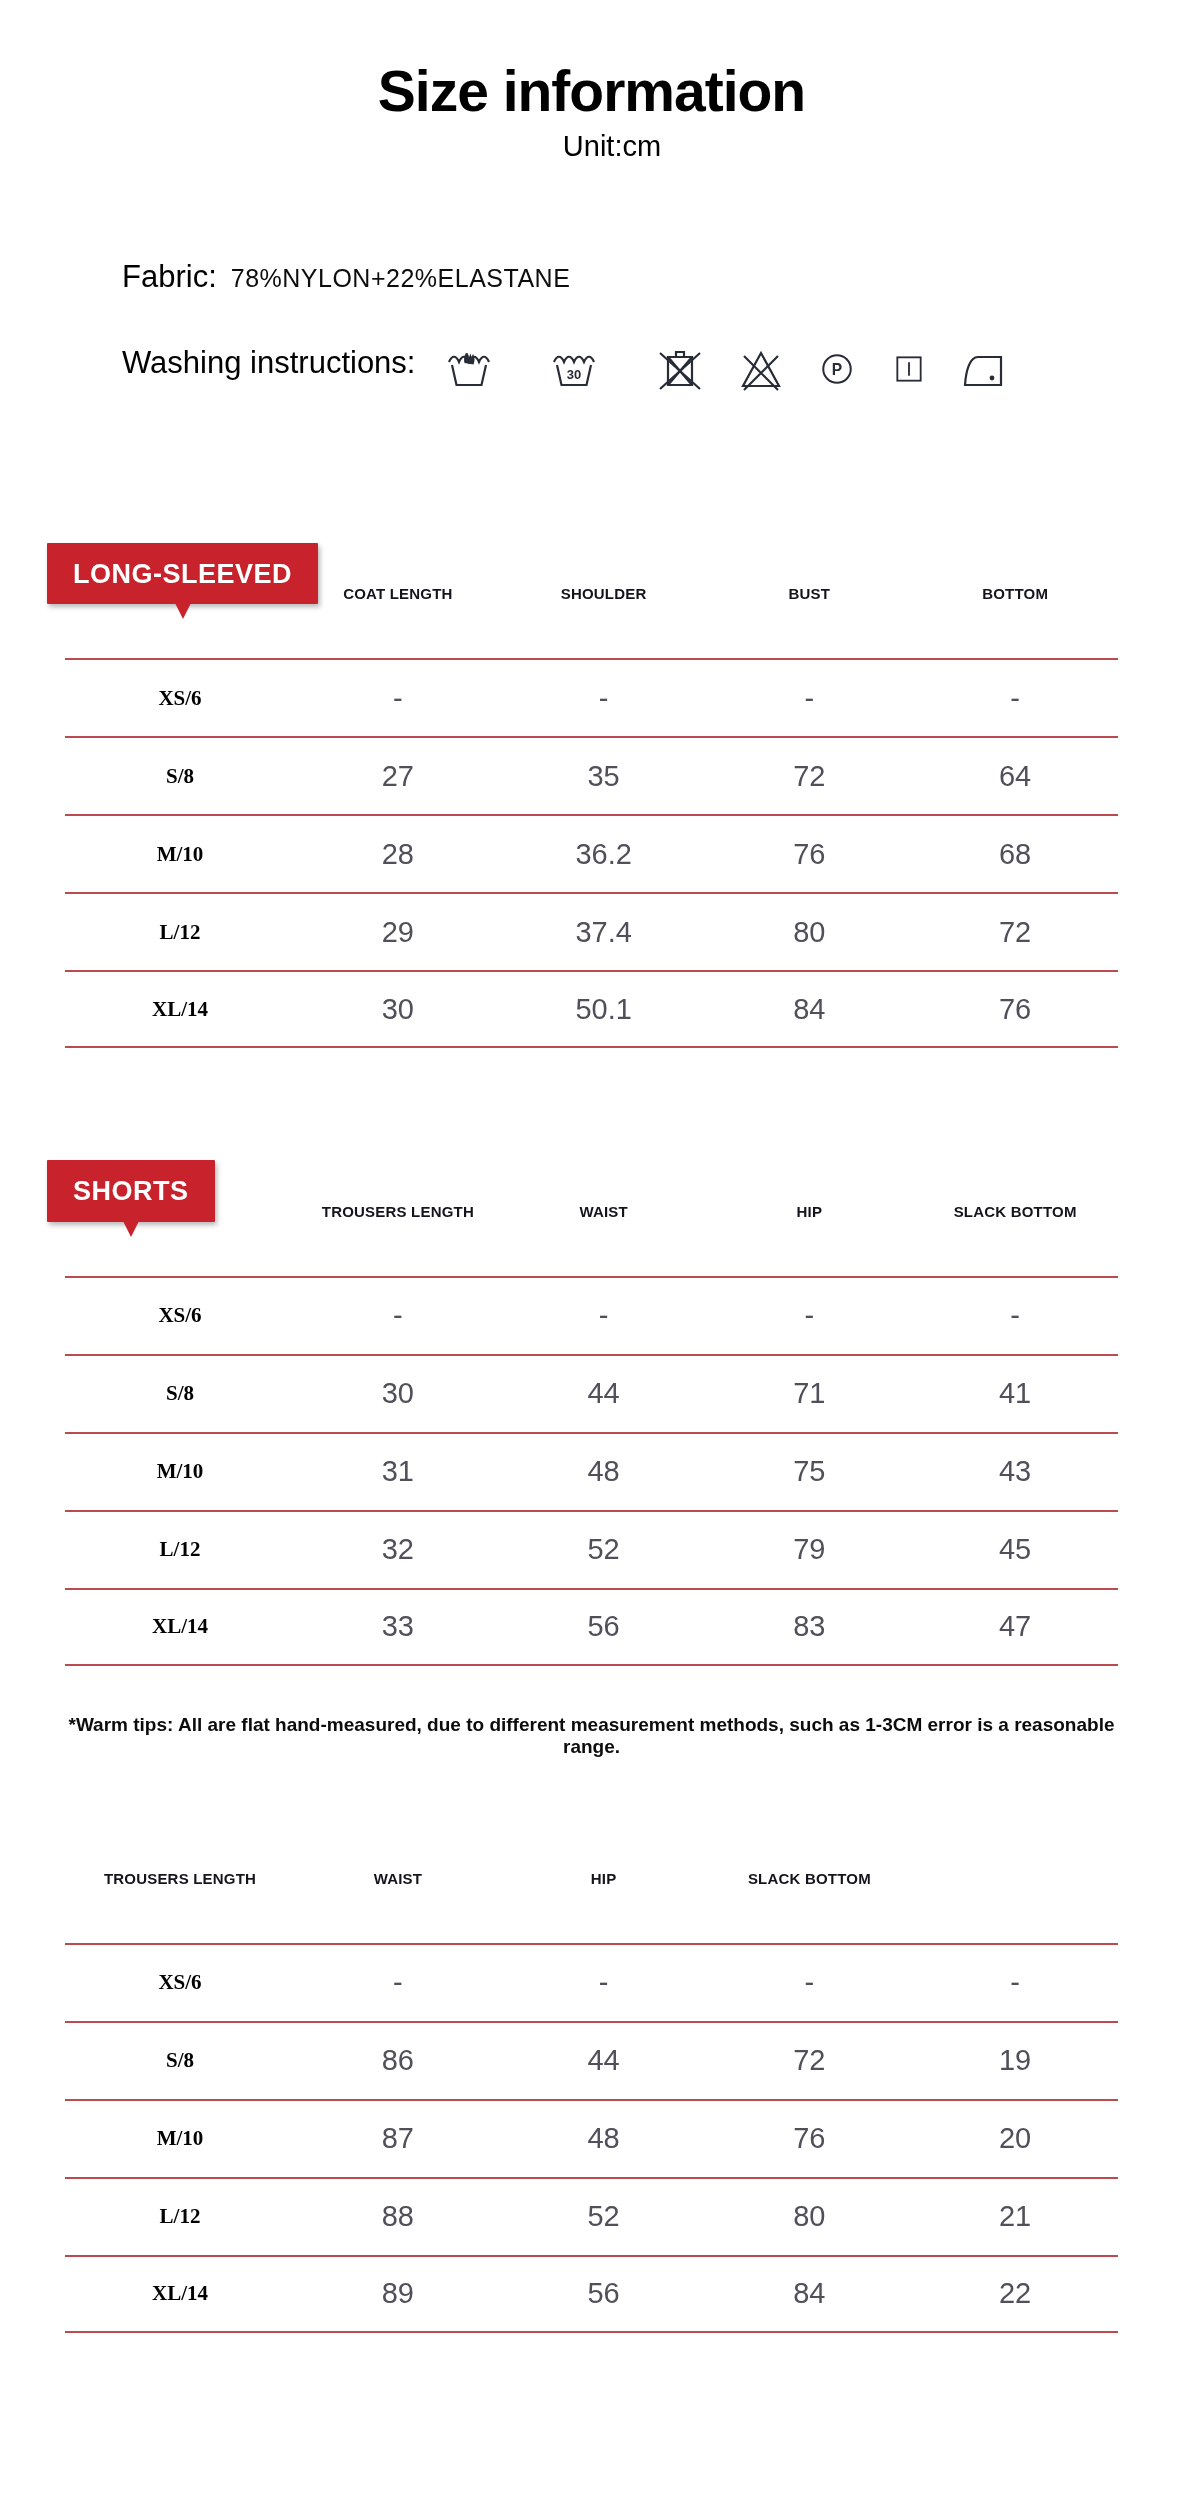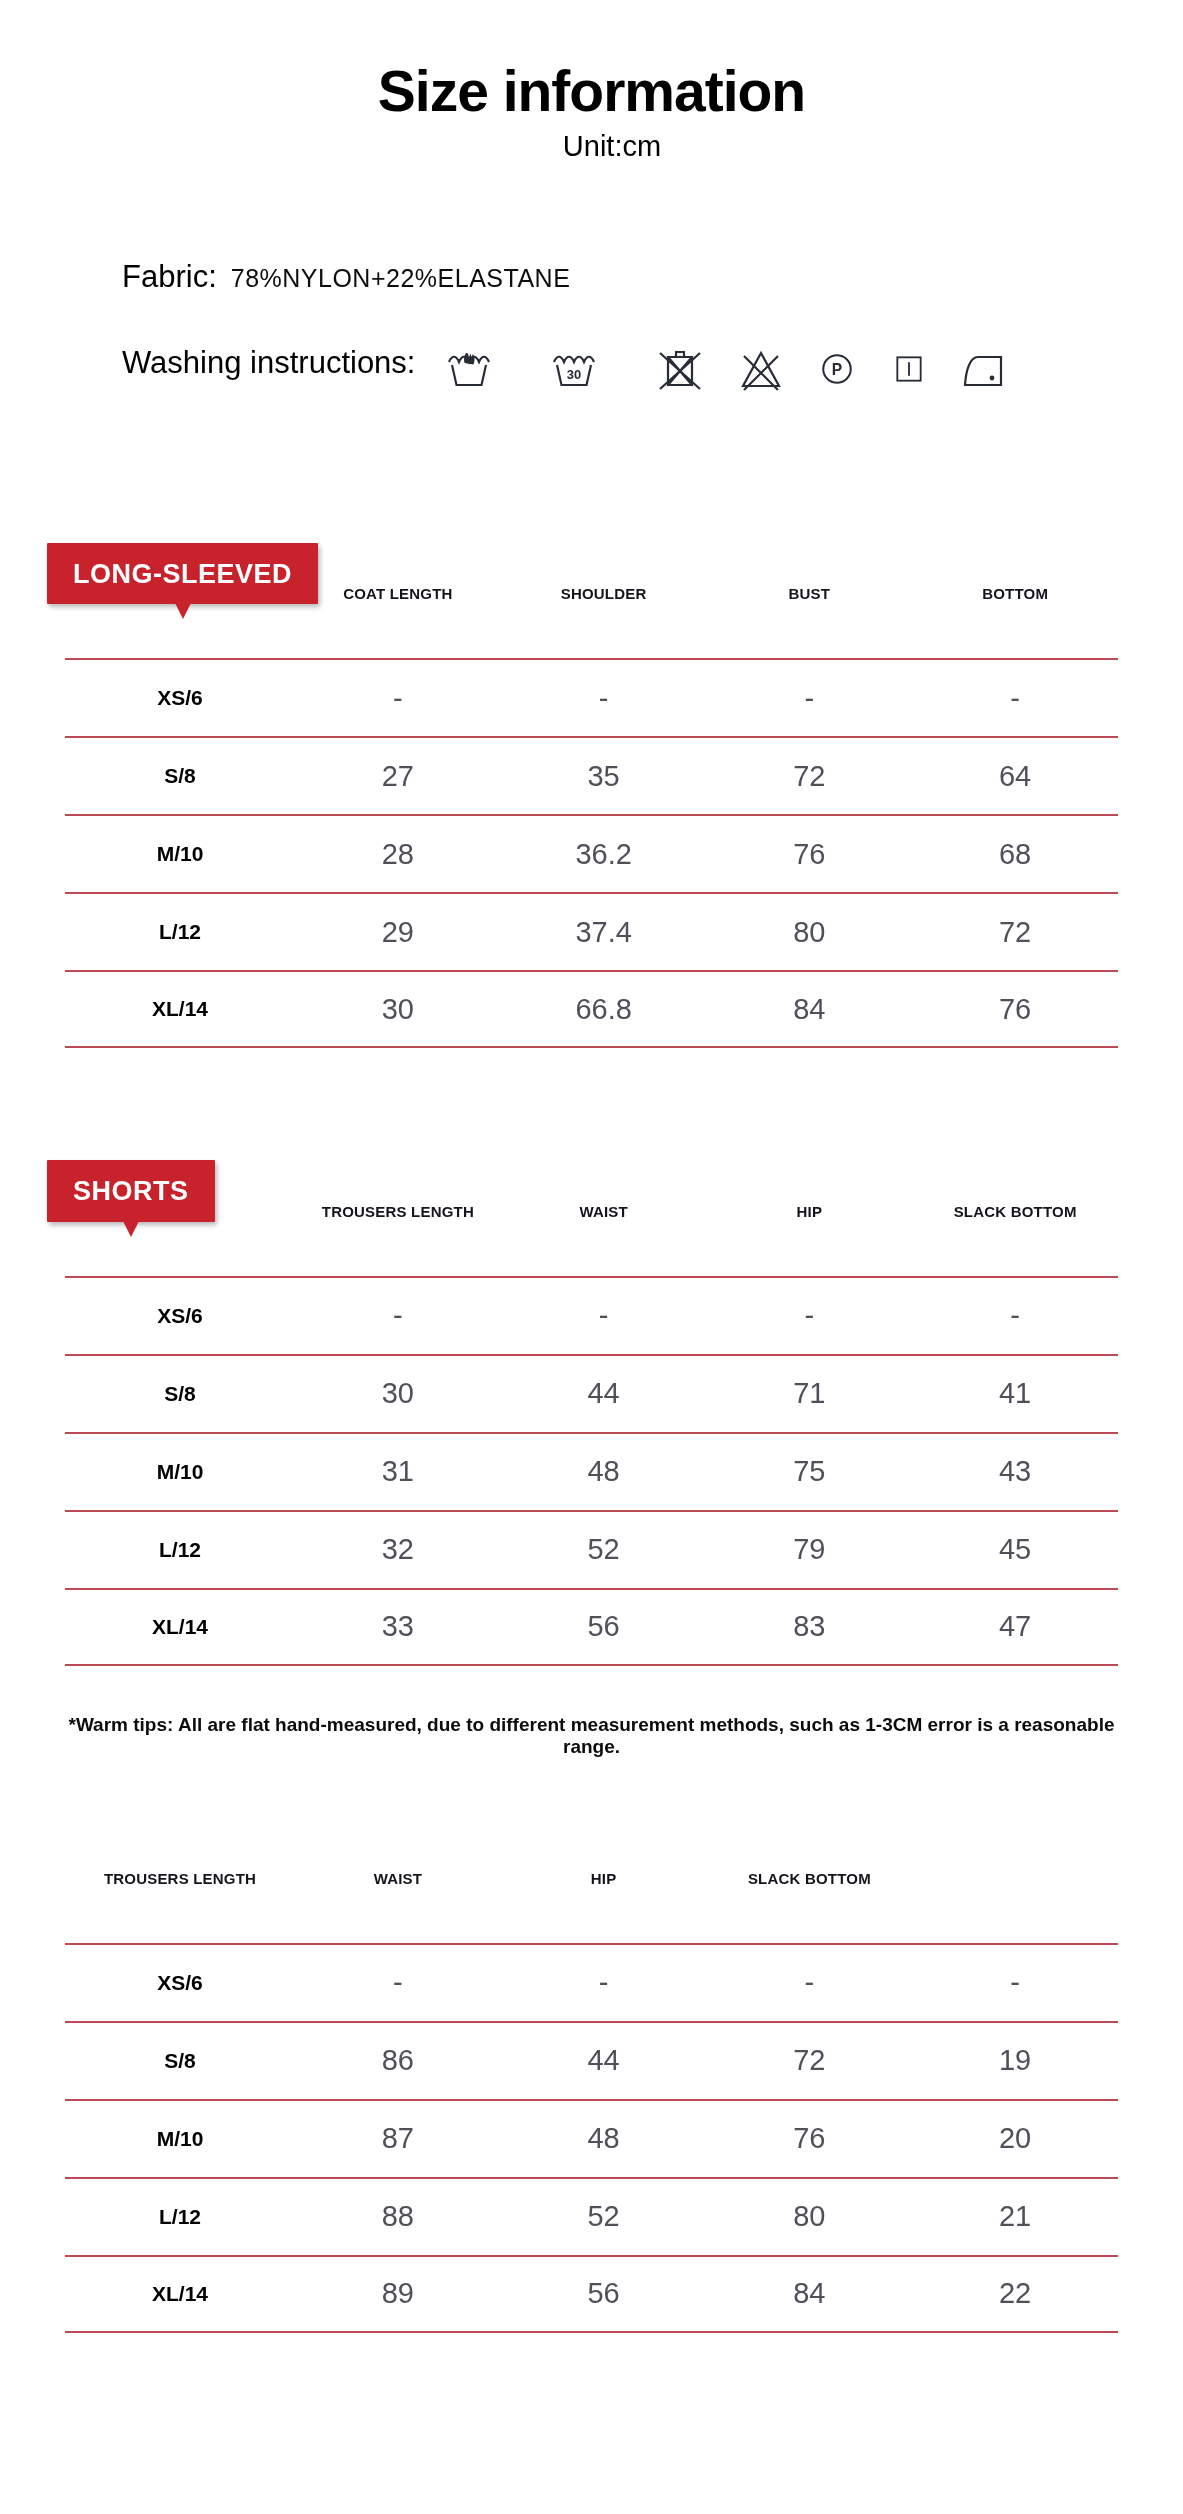--- a/index.html
+++ b/index.html
@@ -120,20 +120,21 @@
     border-top:2px solid var(--line_red);
   }
   .size-section .trow:last-child{
     border-bottom:2px solid var(--line_red);
   }
   .size-cell{
     text-align:center;
     font-size:21px;
     font-weight:600;
     color:#000;
+    font-family:Liberation Serif, serif;
   }
   .val-cell{
     text-align:center;
     font-size:29px;
     font-weight:400;
     color:var(--value_gray);
   }
   .warm-tips{
     margin:48px auto 0;
     width:1070px;
@@ -226,21 +227,21 @@
     <div class="trow">
       <div class="size-cell">L/12</div>
       <div class="val-cell">29</div>
       <div class="val-cell">37.4</div>
       <div class="val-cell">80</div>
       <div class="val-cell">72</div>
     </div>
     <div class="trow">
       <div class="size-cell">XL/14</div>
       <div class="val-cell">30</div>
-      <div class="val-cell">66.8</div>
+      <div class="val-cell">50.1</div>
       <div class="val-cell">84</div>
       <div class="val-cell">76</div>
     </div>
   </section>
 
   <section class="size-section">
     <div class="sec-head">
       <div class="badge-cell"><span class="badge">SHORTS</span></div>
       <div class="col-label">TROUSERS LENGTH</div>
       <div class="col-label">WAIST</div>

